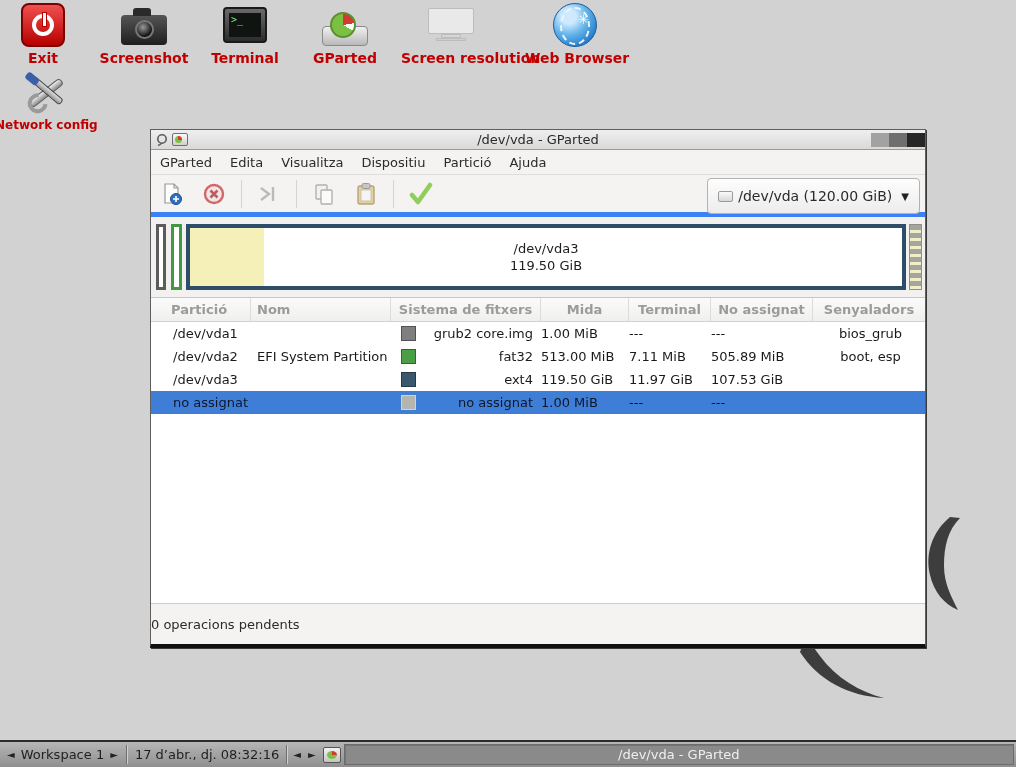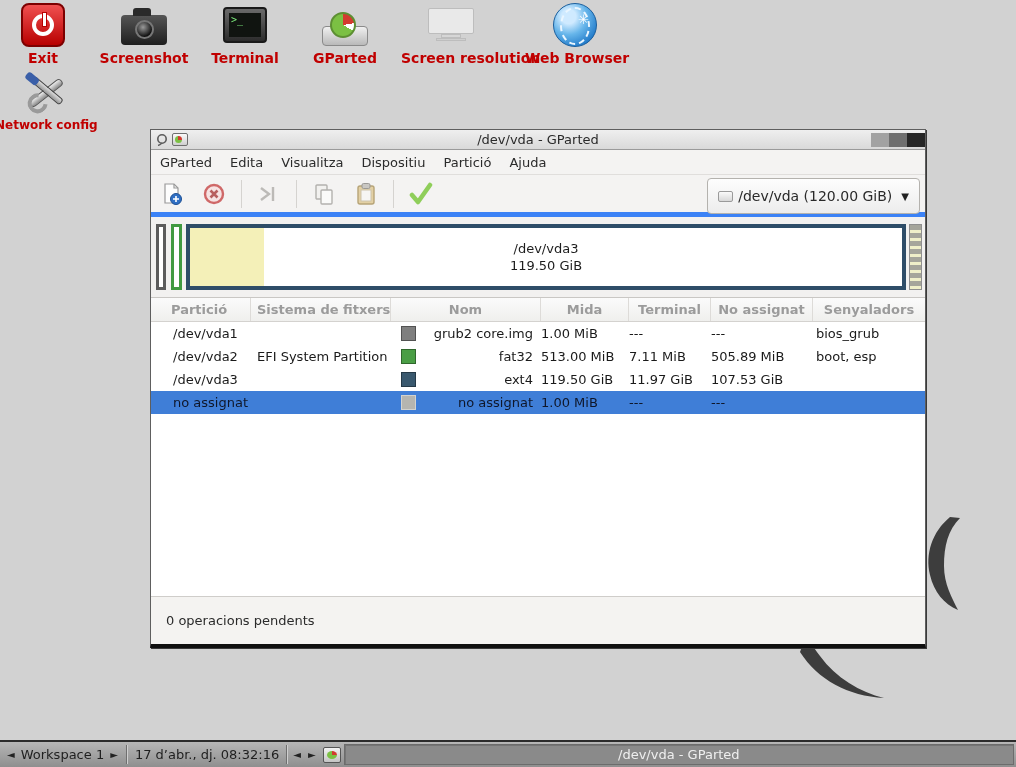--- a/index.html
+++ b/index.html
@@ -132,27 +132,27 @@
   .phead > div:last-child { border-right:none; }
   .prow { height:23px; align-items:center; color:#1a1a1a; }
   .prow > div { overflow:hidden; white-space:nowrap; }
   .c-part { padding-left:22px; }
   .c-name { padding-left:6px; }
   .c-fs { display:flex; align-items:flex-end; }
   .c-fs .sq { width:15px; height:15px; margin-left:10px; border:1px solid rgba(0,0,0,.35);
     flex:none; }
   .c-fs .fs-label { flex:1; text-align:right; padding-right:8px; }
   .c-size,.c-used,.c-unused { text-align:left; padding-right:9px; }
-  .c-flags { padding-left:3px; }
+  .c-flags { padding-left:3px;text-align:center; }
   .prow.selected { background:#3f7ed7; color:#0f172a; }
   .prow.selected .sq { border-color:rgba(255,255,255,.4); }
 
   
-  .statusbar { height:48px; background:#f4f3f1; border-top:1px solid #cfcdca;
-    display:flex; align-items:center; font-size:13px; color:#2b2b2b; padding-left:15px; }
+  .statusbar { height:41px; background:#f4f3f1; border-top:1px solid #cfcdca;
+    display:flex; align-items:center; font-size:13px; color:#2b2b2b; }
 
   
   .taskbar { position:absolute; left:0; bottom:0; width:1016px; height:27px;
     background:linear-gradient(#b6b6b6,#8f8f8f); border-top:2px solid #2b2b2b;
     display:flex; align-items:stretch; font-size:13px; color:#1f1f1f; }
   .tb-sec { display:flex; align-items:center; padding:0 6px; gap:5px; white-space:nowrap; }
   .tb-groove { width:2px; margin:3px 1px; border-left:1px solid #6f6f6f;
     border-right:1px solid #cfcfcf; }
   .tb-arrow { font-size:10px; color:#222; padding:0 1px; }
   .tb-appicon { width:18px; height:16px; margin:5px 3px; background:linear-gradient(#f2f2f2,#c4c4c4);
@@ -327,22 +327,22 @@
         <span>/dev/vda3</span>
         <span>119.50 GiB</span>
       </div>
     </div>
     <div class="vb-part vb-unalloc"></div>
   </div>
 
   <div class="ptable">
     <div class="phead">
       <div>Partició</div>
+      <div>Nom</div>
       <div>Sistema de fitxers</div>
-      <div>Nom</div>
       <div>Mida</div>
       <div>Terminal</div>
       <div>No assignat</div>
       <div>Senyaladors</div>
     </div>
 
     <div class="prow">
       <div class="c-part">/dev/vda1</div>
       <div class="c-name"></div>
       <div class="c-fs">

